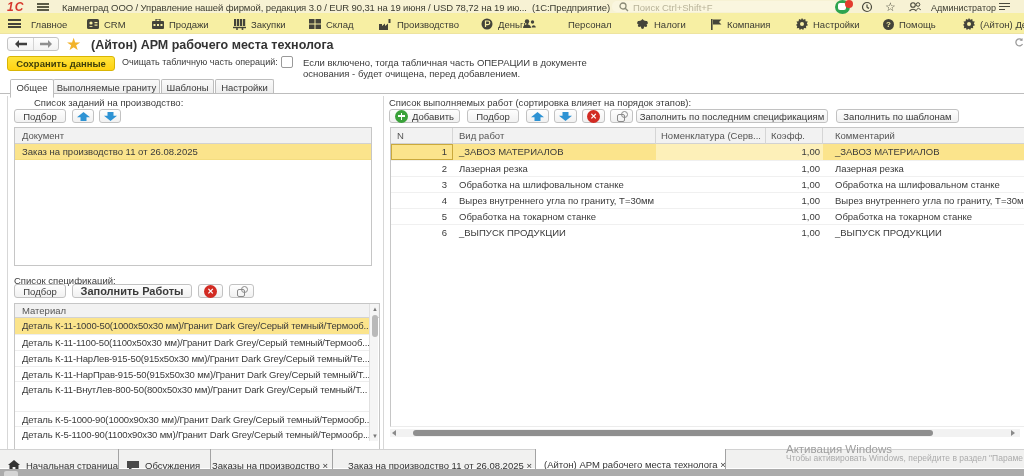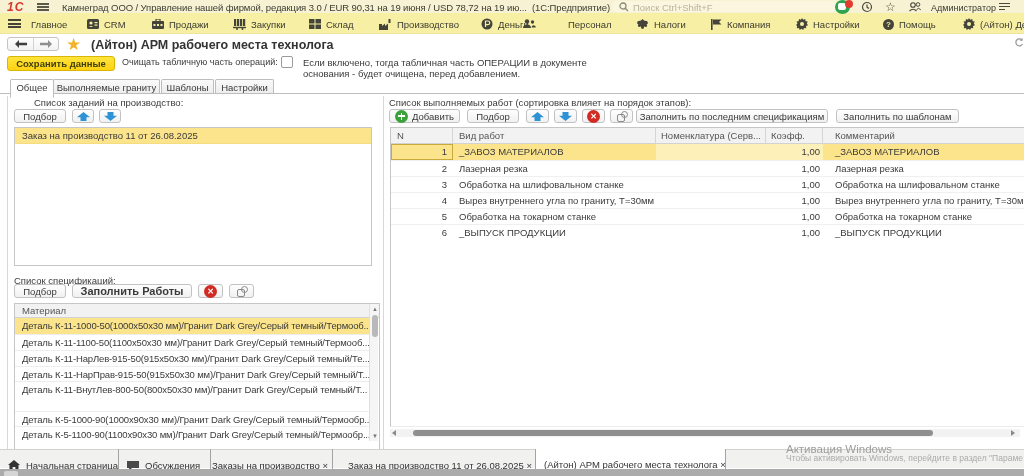--- a/index.html
+++ b/index.html
@@ -245,20 +245,21 @@
       <path d="M6.5 0 L13 5.2 L9.5 5.2 L9.5 9 L3.5 9 L3.5 5.2 L0 5.2 Z" fill="#2e93d4"></path>
     </svg>
   </div>
 <div class="btn" style="left:99px;top:109px;width:22px;">
     <svg width="13" height="9" viewBox="0 0 13 9">
       <path d="M6.5 9 L0 3.8 L3.5 3.8 L3.5 0 L9.5 0 L9.5 3.8 L13 3.8 Z" fill="#2e93d4"></path>
     </svg>
   </div>
 
 <div class="tbl" style="left:14px;top:127px;width:358px;height:139px;">
+  <div class="thead" style="height:16px;line-height:16px;padding-left:7px;">Документ</div>
   <div class="yellow" style="height:16px;line-height:16px;padding-left:7px;border-bottom:1px solid #f4dd80;">Заказ на производство 11 от 26.08.2025</div>
 </div>
 
 <div class="lbl" style="left:14px;top:275px;">Список спецификаций:</div>
 <div class="btn" style="left:14px;top:284px;width:52px;">Подбор</div>
 <div class="btn" style="left:72px;top:284px;width:120px;font-weight:bold;font-size:11px;">Заполнить Работы</div>
 <div class="btn" style="left:198px;top:284px;width:25px;">
     <span class="redx"></span>
   </div>
 <div class="btn" style="left:229px;top:284px;width:25px;">

